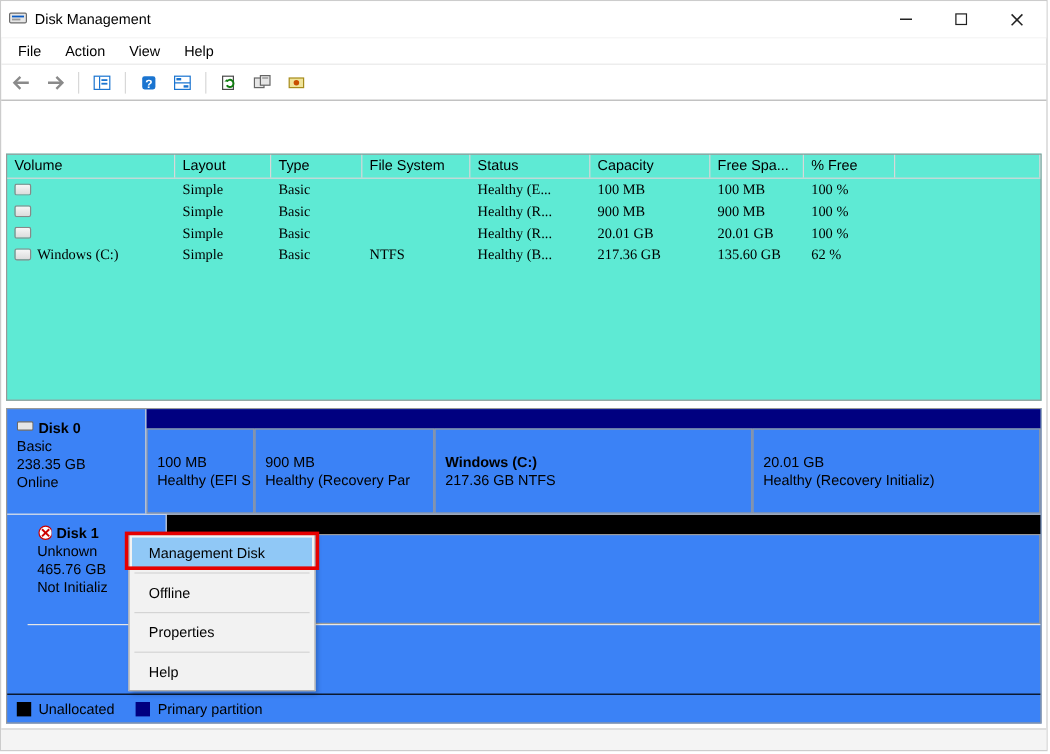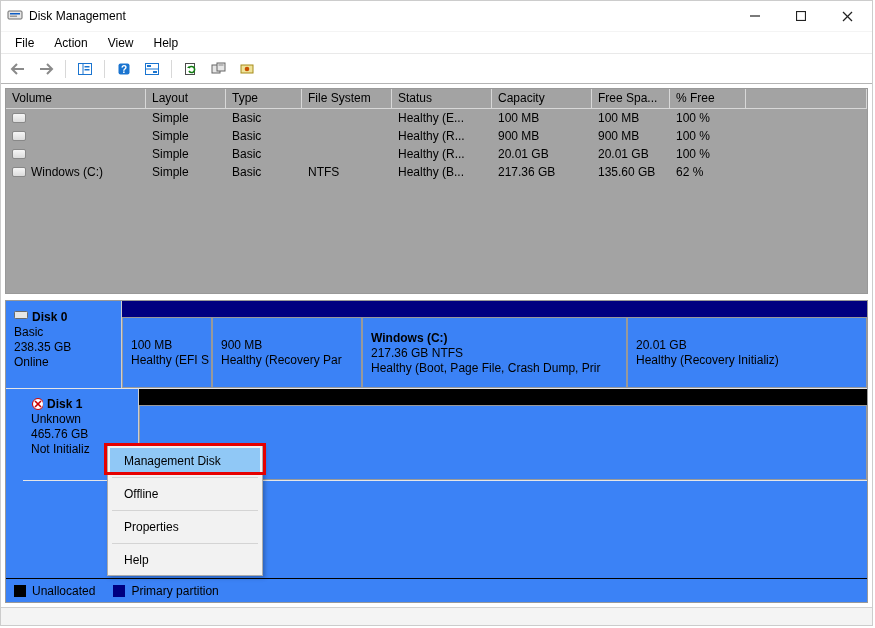--- a/index.html
+++ b/index.html
@@ -93,24 +93,25 @@
     flex: 1;
     display: flex;
     flex-direction: column;
     padding: 4px;
     gap: 6px;
     position: relative;
   }
   
   .vol-panel {
     border: 1px solid #999;
-    background: #a3a3a3;
+    background: #5eead4;
     height: 206px;
     display: flex;
     flex-direction: column;
+    margin-top: 40px;
   }
   .vol-header {
     display: flex;
     height: 20px;
     font-size: 12px;
     border-bottom: 1px solid #d8d8d8;
   }
   .vol-header .col {
     border-right: 1px solid #d8d8d8;
     padding: 2px 6px;
@@ -118,20 +119,21 @@
     overflow: hidden;
   }
   .vol-rows {
     flex: 1;
     overflow: hidden;
   }
   .vol-row {
     display: flex;
     height: 18px;
     align-items: center;
+    font-family: Liberation Serif, serif;
   }
   .vol-row .cell {
     padding: 0 6px;
     white-space: nowrap;
     overflow: hidden;
     text-overflow: ellipsis;
   }
   .vol-row .cell.first { display:flex; align-items:center; gap:5px; }
   .disk-smicon {
     width: 14px; height: 10px; border:1px solid #888; background:linear-gradient(#f6f6f6,#dcdcdc); border-radius:2px;
@@ -456,21 +458,20 @@
               <div>100 MB</div>
               <div>Healthy (EFI S</div>
             </div>
             <div class="part-cell med">
               <div>900 MB</div>
               <div>Healthy (Recovery Par</div>
             </div>
             <div class="part-cell big">
               <div class="pname">Windows  (C:)</div>
               <div>217.36 GB NTFS</div>
-              <div>Healthy (Boot, Page File, Crash Dump, Prir</div>
             </div>
             <div class="part-cell right">
               <div>20.01 GB</div>
               <div>Healthy (Recovery Initializ)</div>
             </div>
           </div>
         </div>
       </div>
 
       <div class="disk-block" style="min-height:92px;margin-left:17px;">

